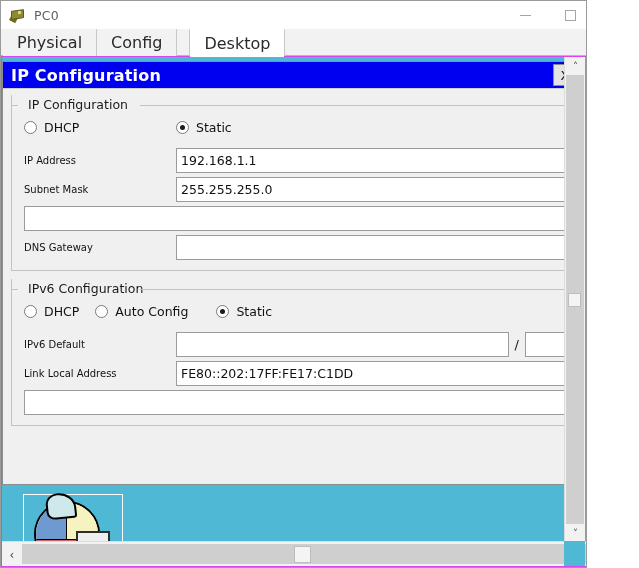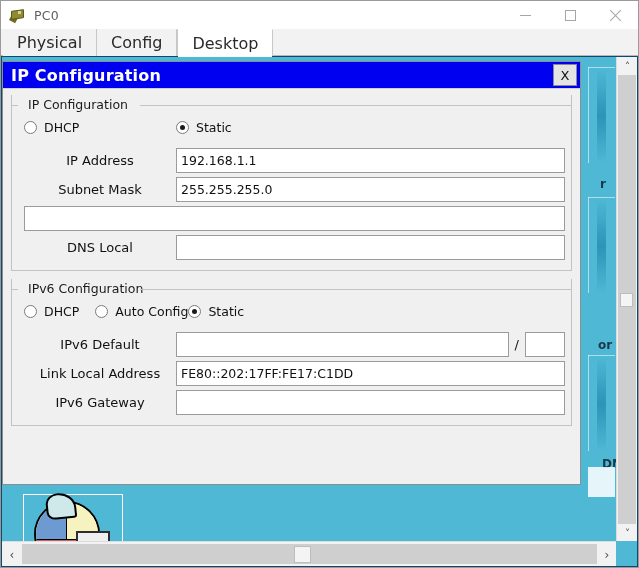--- a/index.html
+++ b/index.html
@@ -6,22 +6,22 @@
   html, body {
     margin: 0; padding: 0;
     width: 639px; height: 568px;
     overflow: hidden;
     font-family: "DejaVu Sans", "Liberation Sans", sans-serif;
     background: #ffffff;
   }
 
   #app {
     position: relative;
-    width: 639px; height: 568px;
-    background: #0c4a6e;
+    width: 587px; height: 568px;
+    background: #d946ef;
     border: 1px solid #9a9a9a;
     overflow: hidden;
   }
 
   
   .titlebar {
     position: absolute; left: 0; top: 0;
     width: 637px; height: 28px;
     background: #ffffff;
     display: flex; align-items: center;
@@ -93,20 +93,21 @@
     color: #2a2a2a;
     background: #f2f2f2;
     border-right: 1px solid #c7c7c7;
     position: relative;
   }
   .tab.active {
     background: #ffffff;
     border-left: 1px solid #c7c7c7;
     border-top: 1px solid #ffffff;
     z-index: 2;
+    margin-left: 12px;
   }
   .tab.active:after {
     content:""; position:absolute; left:0; right:0; bottom:-1px; height:1px;
     background:#ffffff;
   }
 
   
   .desktop {
     position: absolute;
     left: 1px; top: 56px;
@@ -280,25 +281,24 @@
     background:#1a1a1a;
   }
 
   .field-row {
     display: flex;
     align-items: center;
     height: 29px;
     margin-left: 6px;
   }
   .field-label {
-    font-size: 13px;
+    font-size: 10px;
     color: #111;
     width: 152px;
     flex: 0 0 152px;
-    text-align: center;
   }
   .field-input {
     height: 25px;
     background: #ffffff;
     border: 1px solid #9b9b9b;
     display:flex; align-items:center;
     padding: 0 4px;
     font-size: 12.5px;
     color:#111;
     flex: 1 1 auto;
@@ -462,58 +462,57 @@
             <div class="field-input">192.168.1.1</div>
           </div>
           <div class="field-row">
             <div class="field-label">Subnet Mask</div>
             <div class="field-input">255.255.255.0</div>
           </div>
           <div class="field-row">
             <div class="field-input"></div>
           </div>
           <div class="field-row">
-            <div class="field-label">DNS Local</div>
+            <div class="field-label">DNS Gateway</div>
             <div class="field-input"></div>
           </div>
         </div>
 
         <div class="groupbox">
           <div class="gb-header">
             <span class="gb-label">IPv6 Configuration</span>
           </div>
           <div class="gb-left-edge"></div>
 
           <div class="radio-row">
             <label class="radio" style="margin-right:16px;">
               <span class="rb"></span>
               <span>DHCP</span>
             </label>
-            <label class="radio" style="margin-right:0;justify-content:space-between;">
+            <label class="radio" style="margin-right:28px;justify-content:space-between;">
               <span class="rb"></span>
               <span>Auto Config</span>
             </label>
             <label class="radio">
               <span class="rb checked"></span>
               <span>Static</span>
             </label>
           </div>
 
           <div class="field-row">
             <div class="field-label">IPv6 Default</div>
             <div class="field-input"></div>
             <div class="slash">/</div>
             <div class="field-input prefix-input"></div>
           </div>
           <div class="field-row">
             <div class="field-label">Link Local Address</div>
             <div class="field-input">FE80::202:17FF:FE17:C1DD</div>
           </div>
           <div class="field-row">
-            <div class="field-label">IPv6 Gateway</div>
             <div class="field-input"></div>
           </div>
         </div>
 
       </div>
     </div>
 
   </div>
 
   <div class="vscroll">

